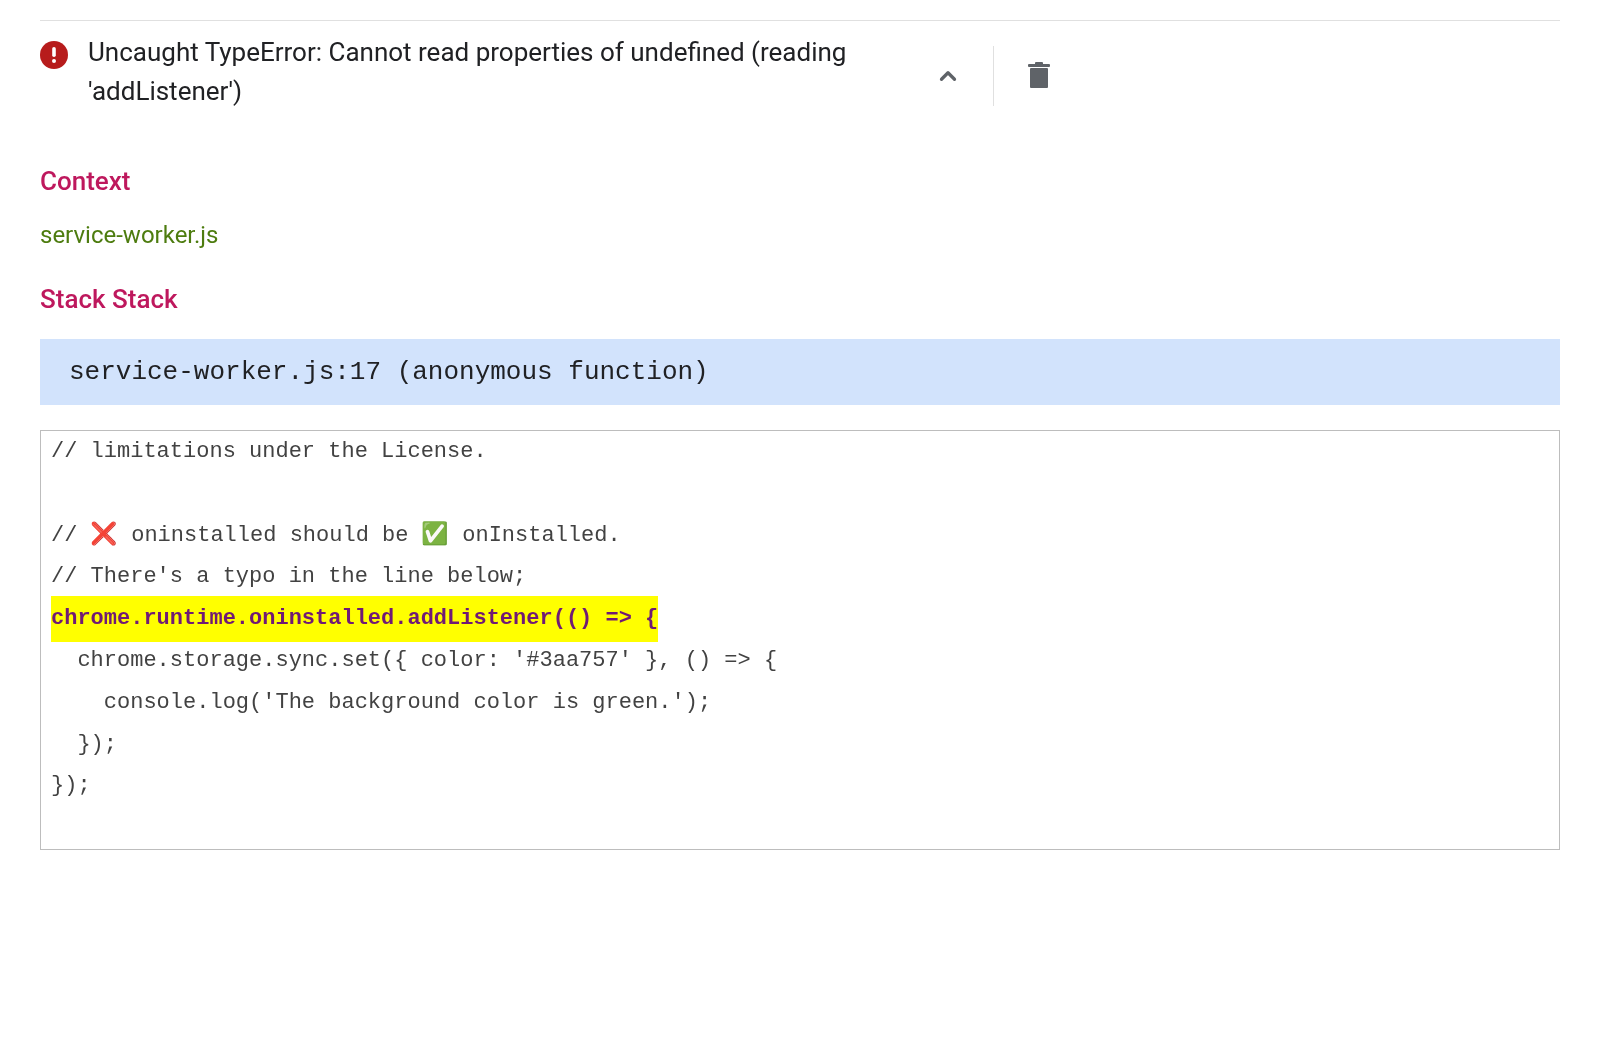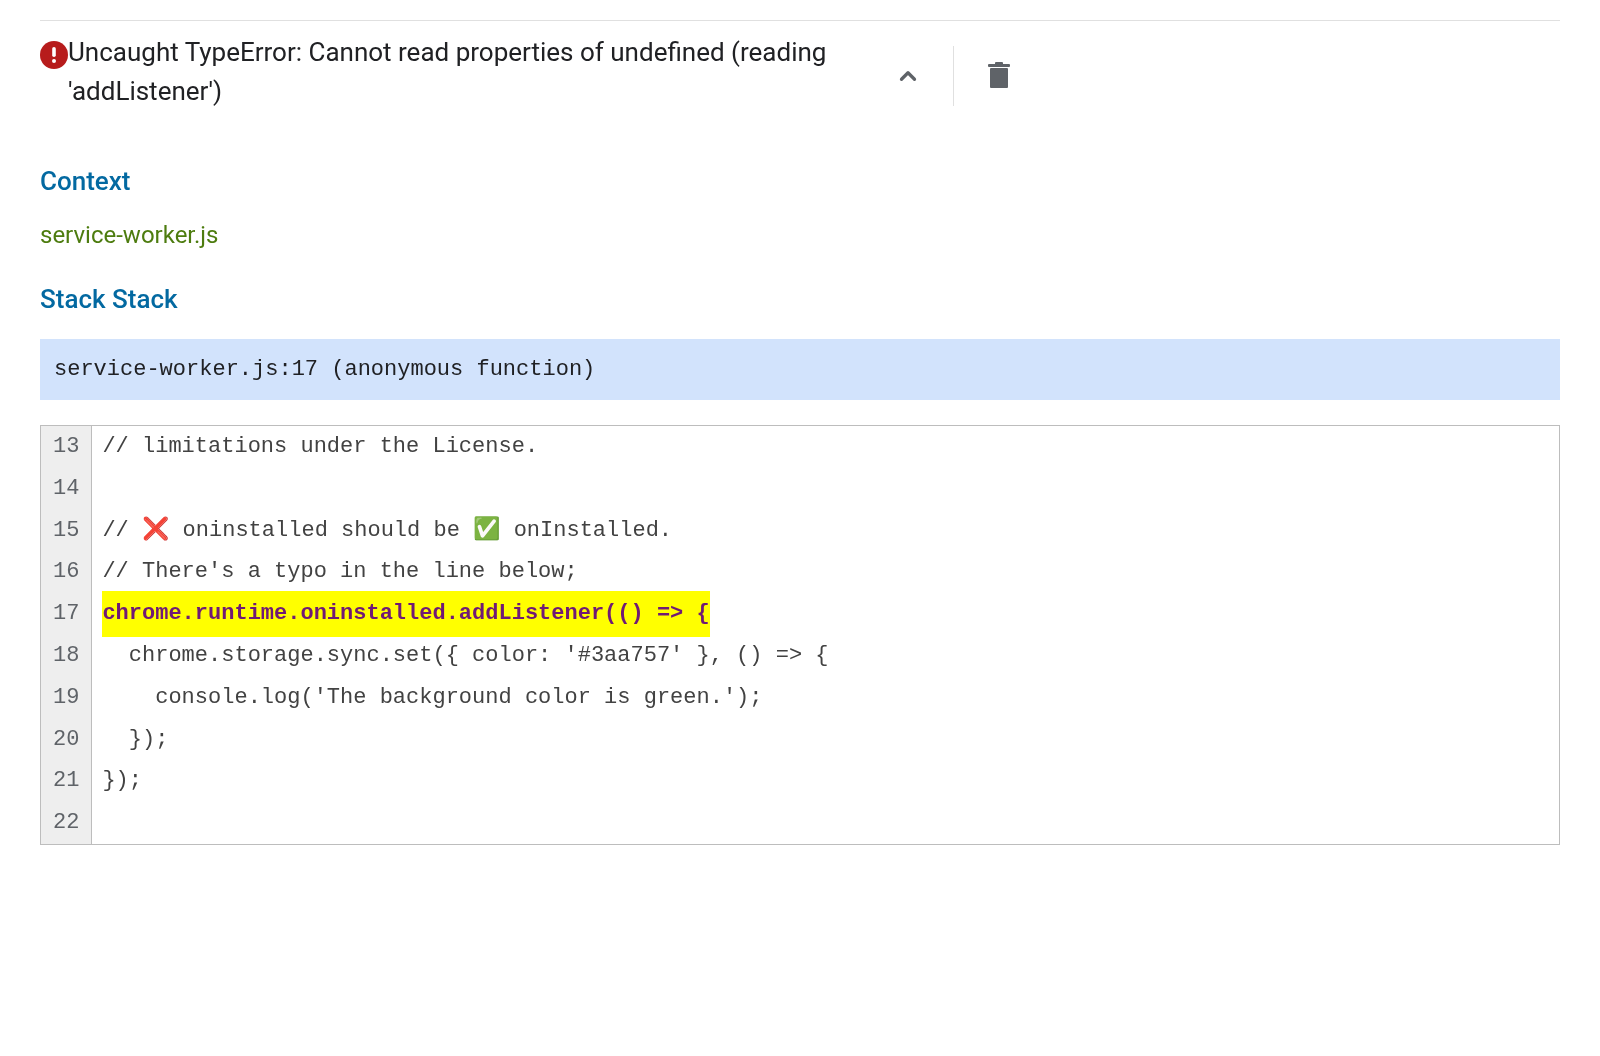--- a/index.html
+++ b/index.html
@@ -10,20 +10,21 @@
     body {
       font-family: -apple-system, BlinkMacSystemFont, "Segoe UI", Roboto, Arial, sans-serif;
       background: #fff;
       color: #202124;
       padding: 20px 40px;
       font-size: 16px;
     }
     .error-header {
       display: flex;
       align-items: flex-start;
+      gap: 20px;
       padding: 10px 0 20px 0;
       border-top: 1px solid #e0e0e0;
     }
     .error-icon {
       width: 28px;
       height: 28px;
       background: #b71c1c;
       border-radius: 50%;
       display: flex;
       align-items: center;
@@ -68,34 +69,34 @@
       height: 40px;
       display: flex;
       align-items: center;
       justify-content: center;
       cursor: pointer;
       color: #5f6368;
     }
     .section-heading {
       font-size: 26px;
       font-weight: 500;
-      color: #0369a1;
+      color: #be185d;
       margin-top: 35px;
       margin-bottom: 25px;
     }
     .context-value {
       font-size: 24px;
       color: #4d7c0f;
       margin-bottom: 10px;
     }
     .stack-frame {
       background: #d2e3fc;
-      padding: 18px 14px;
+      padding: 18px 29px;
       font-family: "Courier New", Courier, monospace;
-      font-size: 22px;
+      font-size: 26px;
       color: #202124;
       margin-top: 10px;
       margin-bottom: 25px;
     }
     .code-viewer {
       border: 1px solid #bdbdbd;
       display: flex;
       font-family: "Courier New", Courier, monospace;
       font-size: 22px;
       line-height: 1.9;
@@ -166,32 +167,20 @@
   </div>
 </div>
 
 <div class="section-heading">Context</div>
 <div class="context-value">service-worker.js</div>
 
 <div class="section-heading">Stack Stack</div>
 <div class="stack-frame">service-worker.js:17 (anonymous function)</div>
 
 <div class="code-viewer">
-  <div class="gutter" id="gutter">
-      <div class="ln">13</div>
-      <div class="ln">14</div>
-      <div class="ln">15</div>
-      <div class="ln">16</div>
-      <div class="ln">17</div>
-      <div class="ln">18</div>
-      <div class="ln">19</div>
-      <div class="ln">20</div>
-      <div class="ln">21</div>
-      <div class="ln">22</div>
-    </div>
   <div class="code-lines" id="code-lines">
       <div class="code-line">// limitations under the License.</div>
       <div class="code-line"></div>
       <div class="code-line">// ❌ oninstalled should be ✅ onInstalled.</div>
       <div class="code-line">// There's a typo in the line below;</div>
       <div class="code-line highlighted"><span class="hl-text">chrome.runtime.oninstalled.addListener(() =&gt; {</span></div>
       <div class="code-line">  chrome.storage.sync.set({ color: '#3aa757' }, () =&gt; {</div>
       <div class="code-line">    console.log('The background color is green.');</div>
       <div class="code-line">  });</div>
       <div class="code-line">});</div>

